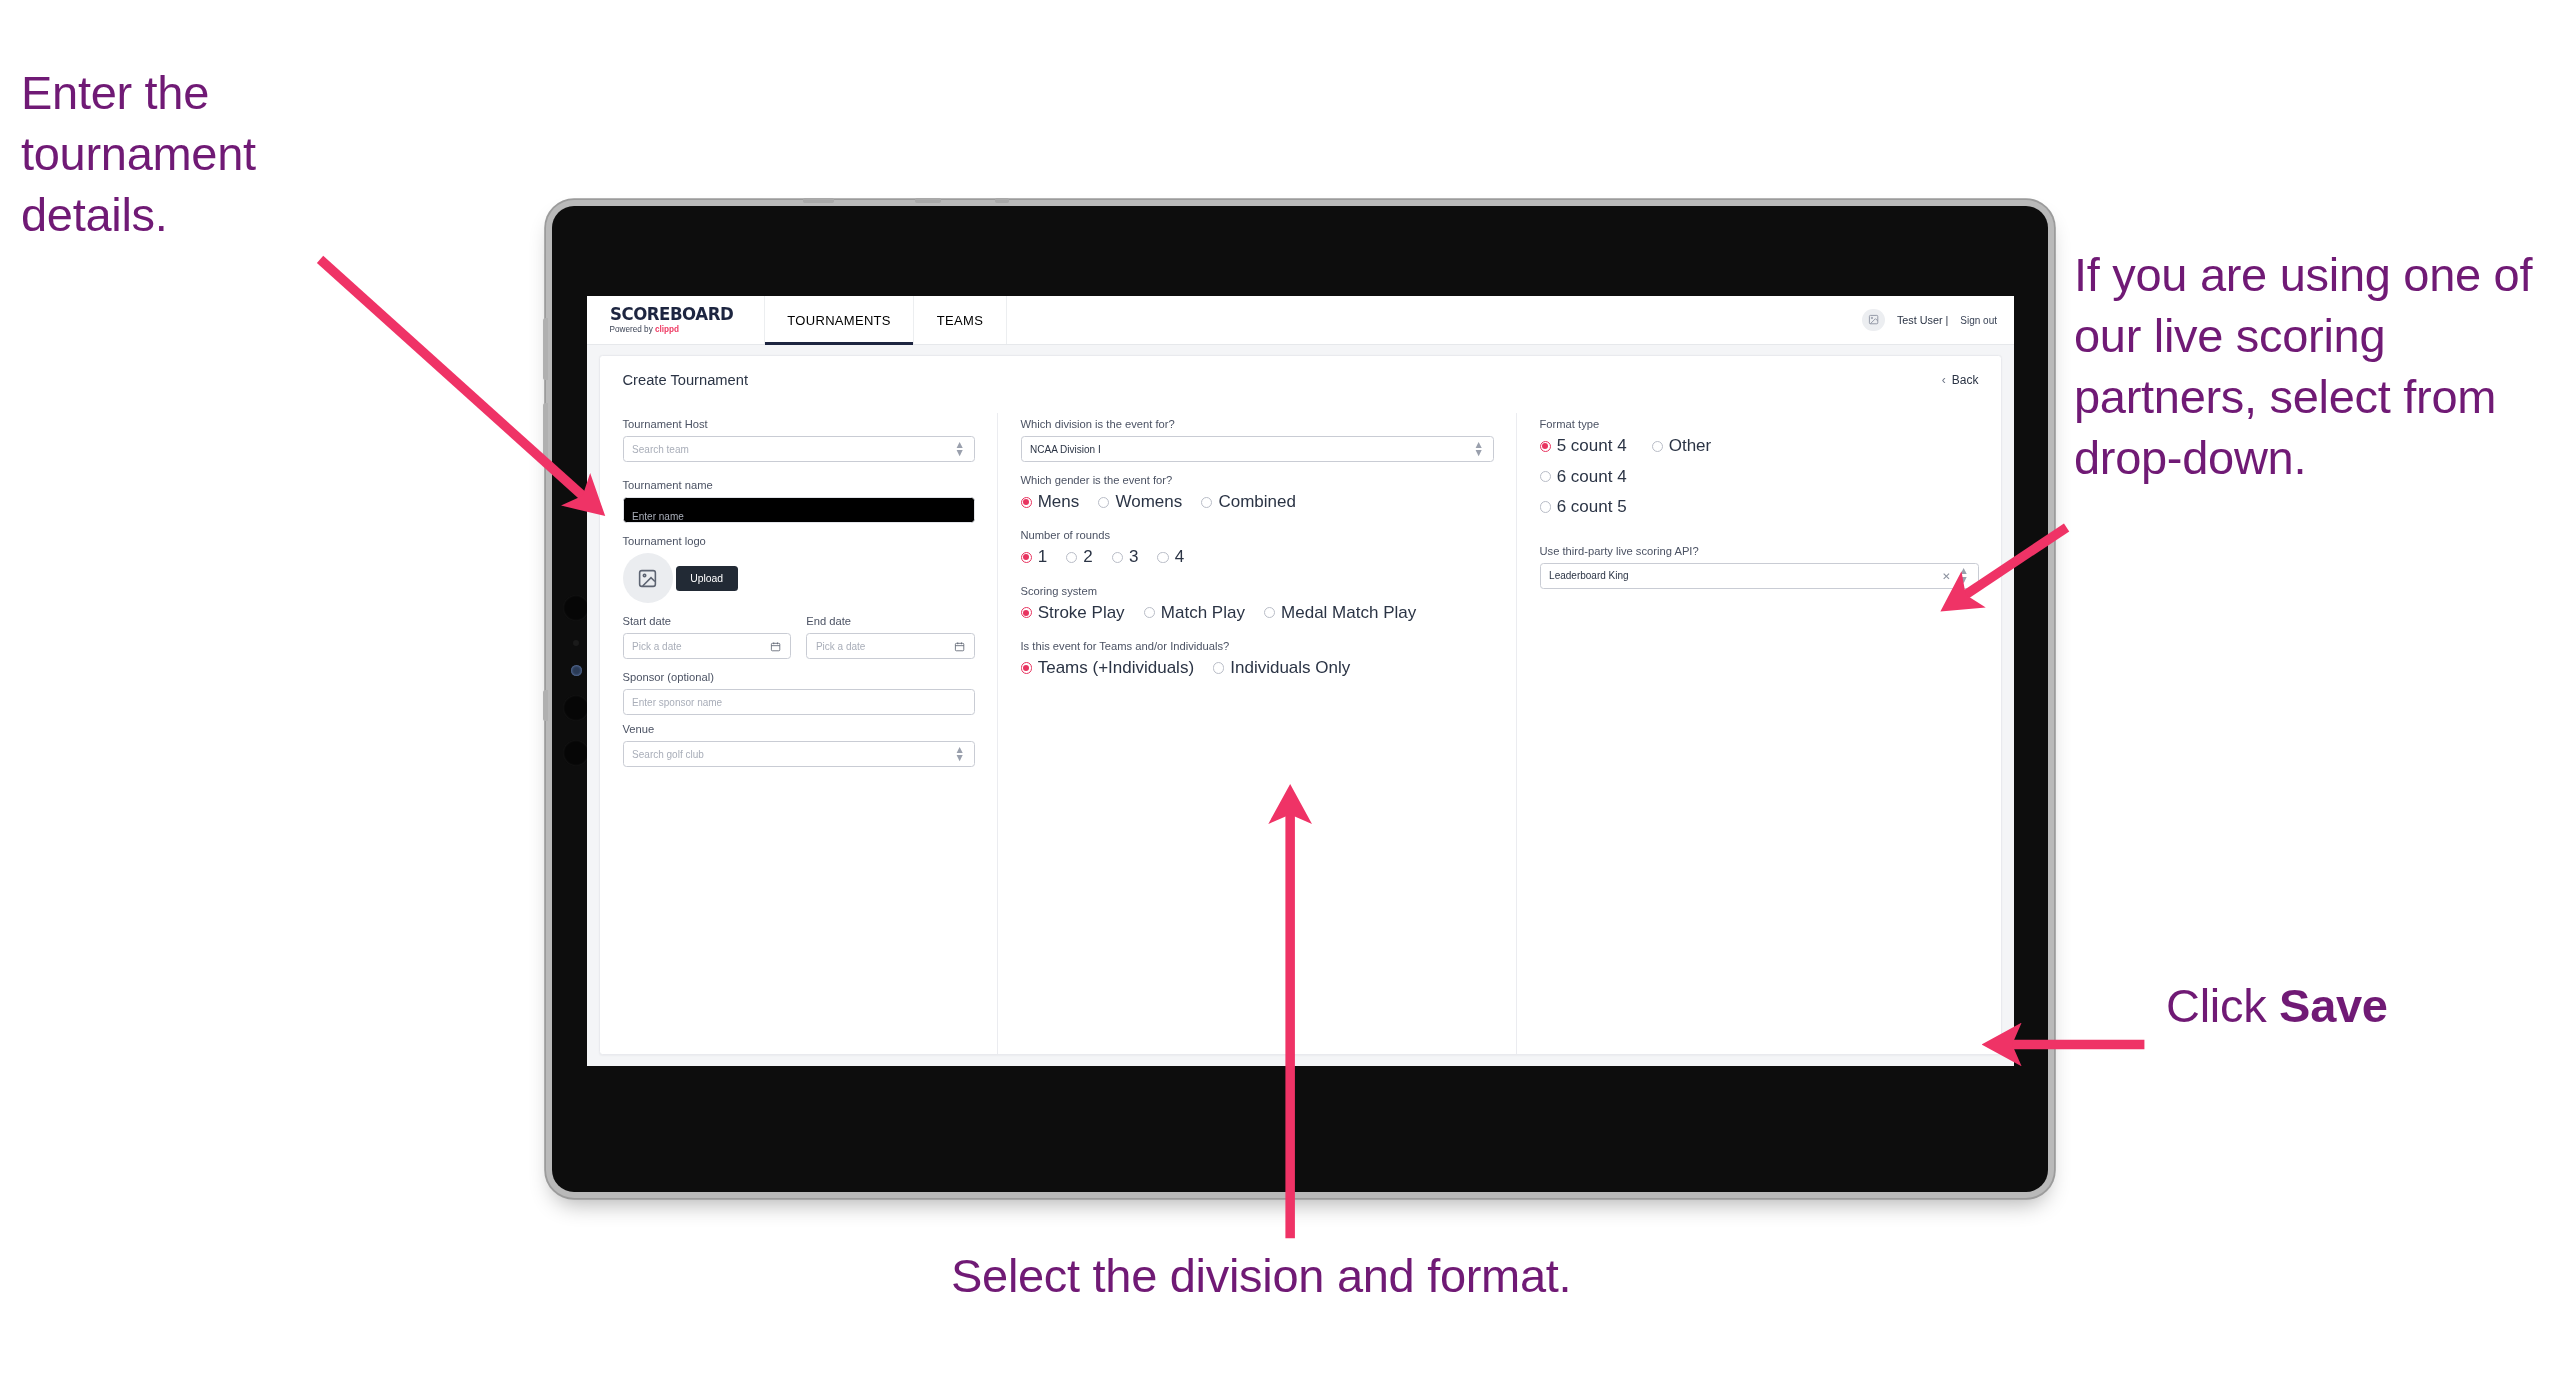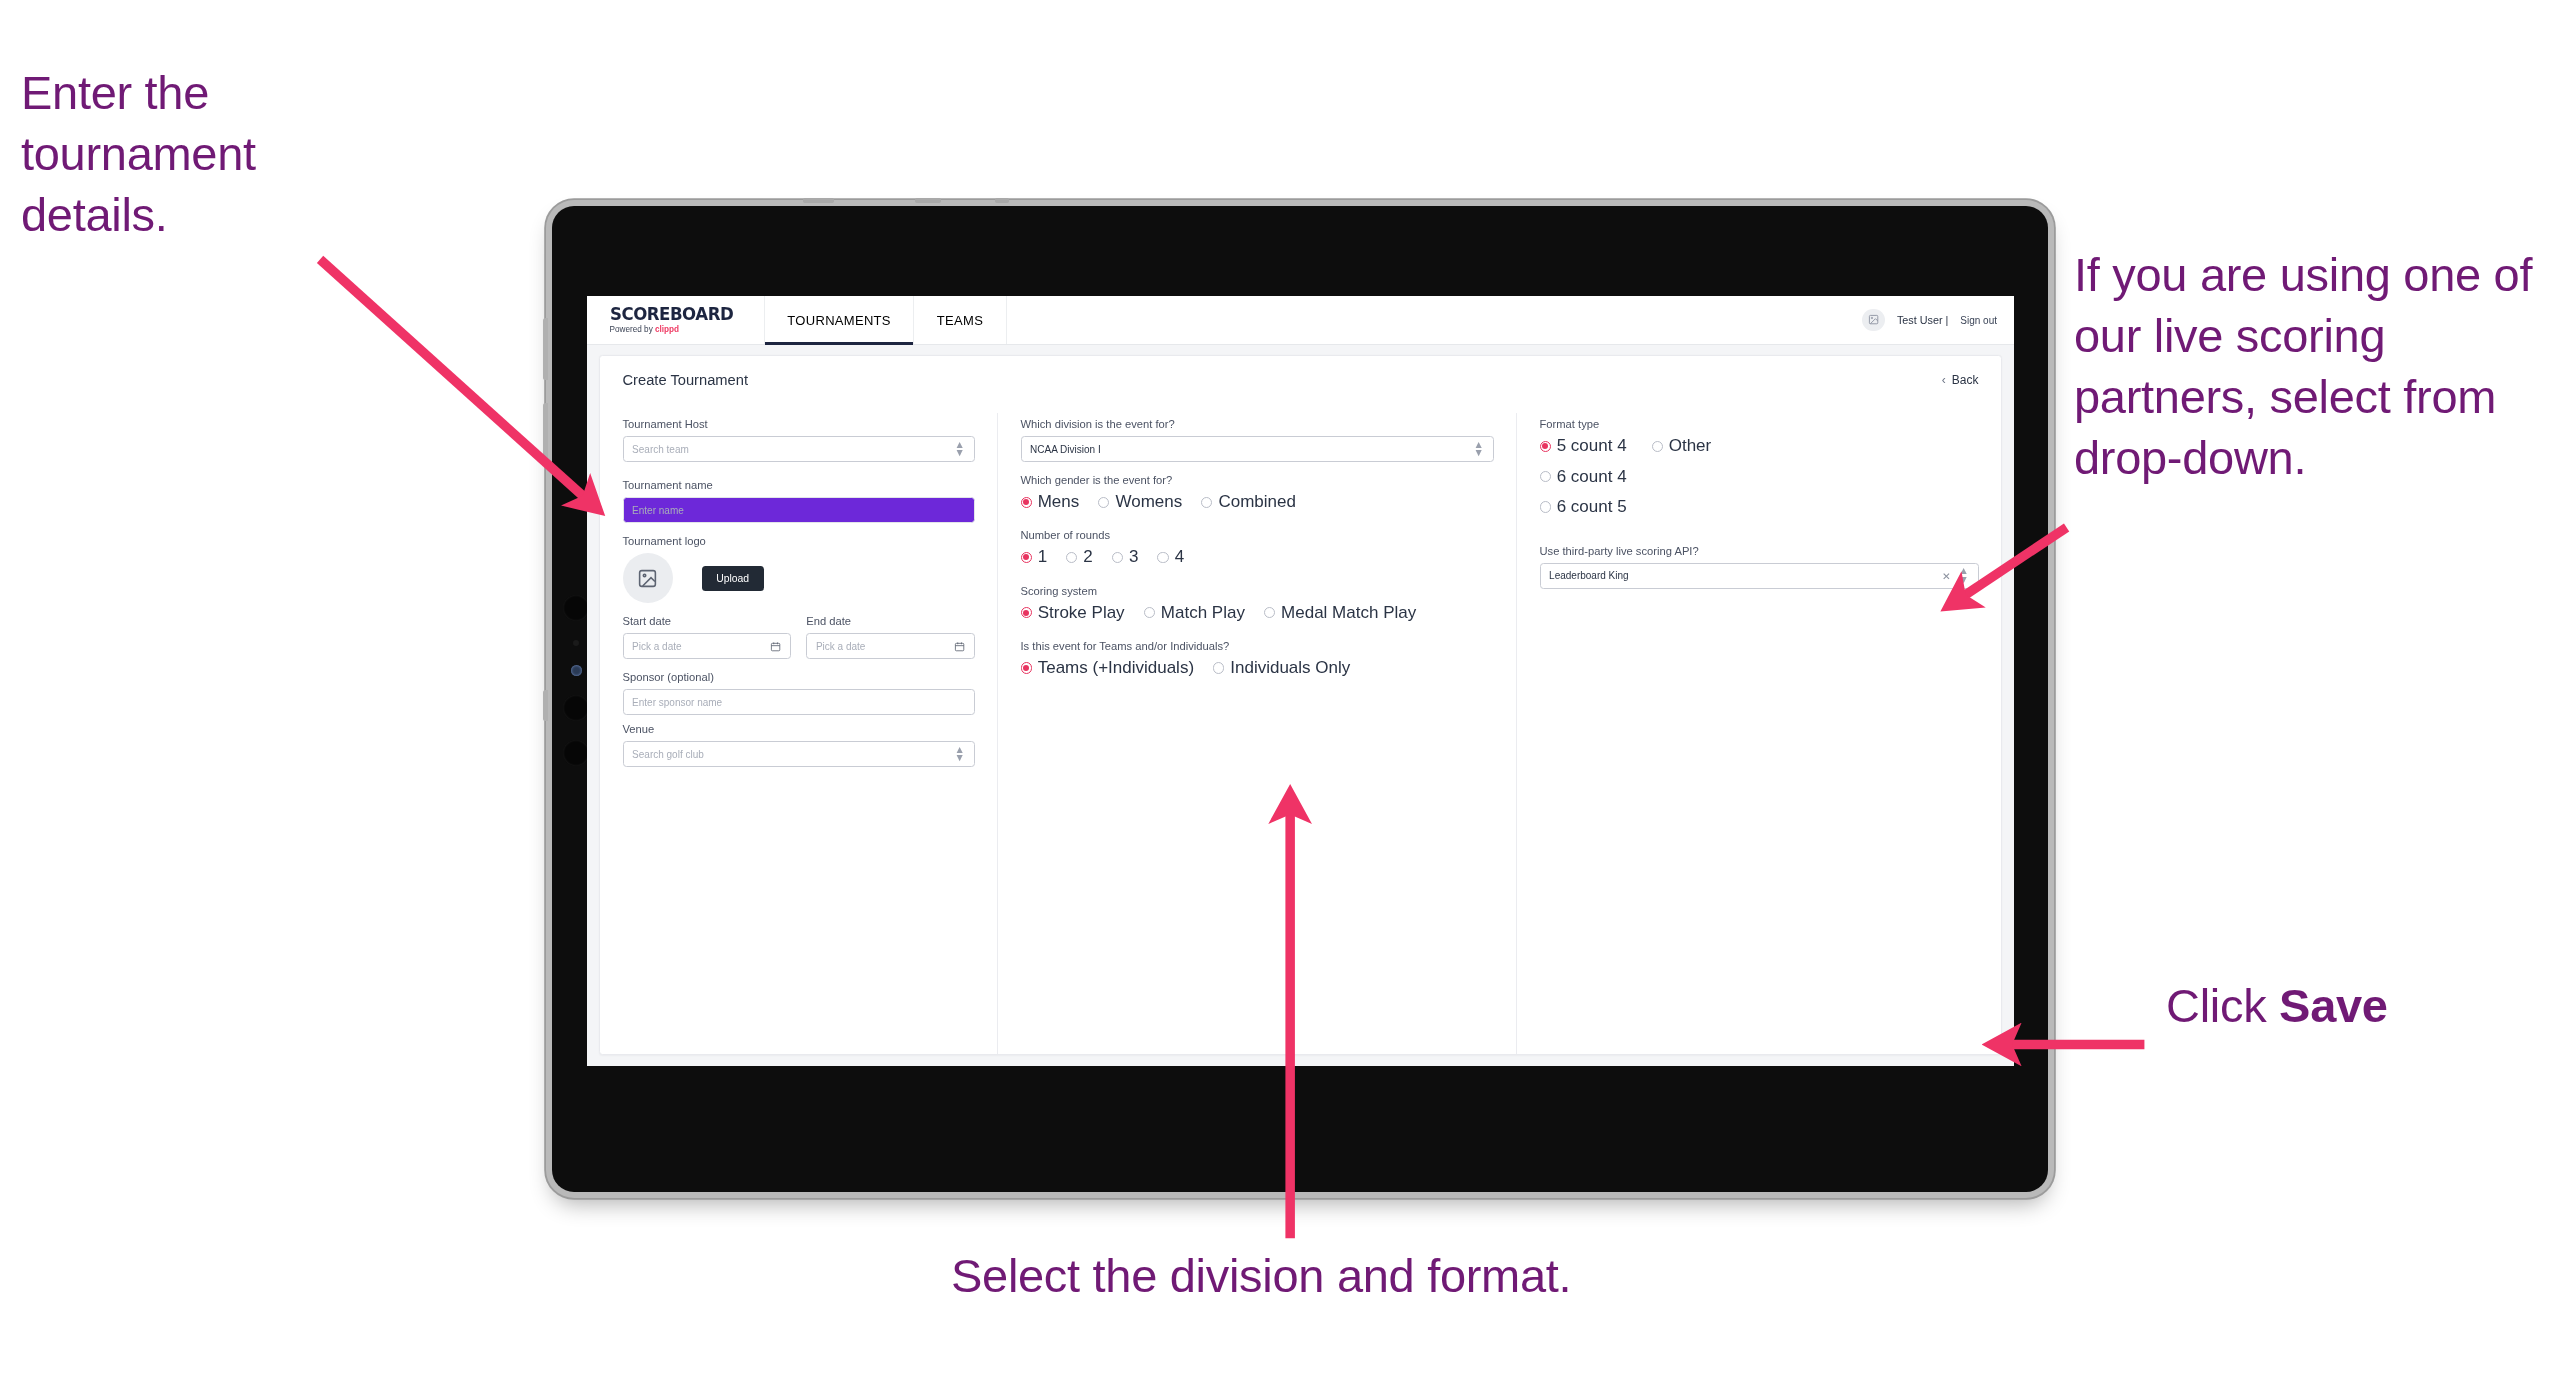--- a/index.html
+++ b/index.html
@@ -229,42 +229,43 @@
     border-radius: 3.5px;
     background: #ffffff;
     display: flex;
     align-items: center;
     padding: 0 8.6px;
     font-size: 10px;
     color: #2b3445;
   }
   .input.placeholder { color: #a9aeb9; }
   .input.filled-grey {
-    background: #6d28d9;
+    background: #000000;
     border-color: #e2e4e9;
+    align-items: flex-end;
   }
   .input .ph { flex: 1; }
   .stepper {
     color: #9aa0ad;
     font-size: 10.4px;
     line-height: 0.8;
     display: flex;
     flex-direction: column;
     align-items: center;
   }
   .clear-x { color: #8b919e; font-size: 10.4px; margin-right: 7.8px; }
 
   .row2 { display: flex; gap: 15.6px; }
   .row2 > div { flex: 1; }
 
   
   #logo-row {
     display: flex;
     align-items: center;
-    gap: 29px;
+    gap: 3px;
     margin-top: 3.5px;
   }
   #logo-circle {
     width: 50px; height: 50px;
     border-radius: 50%;
     background: #ebedf0;
     display: flex; align-items: center; justify-content: center;
   }
   #upload-btn {
     background: #222a35;

